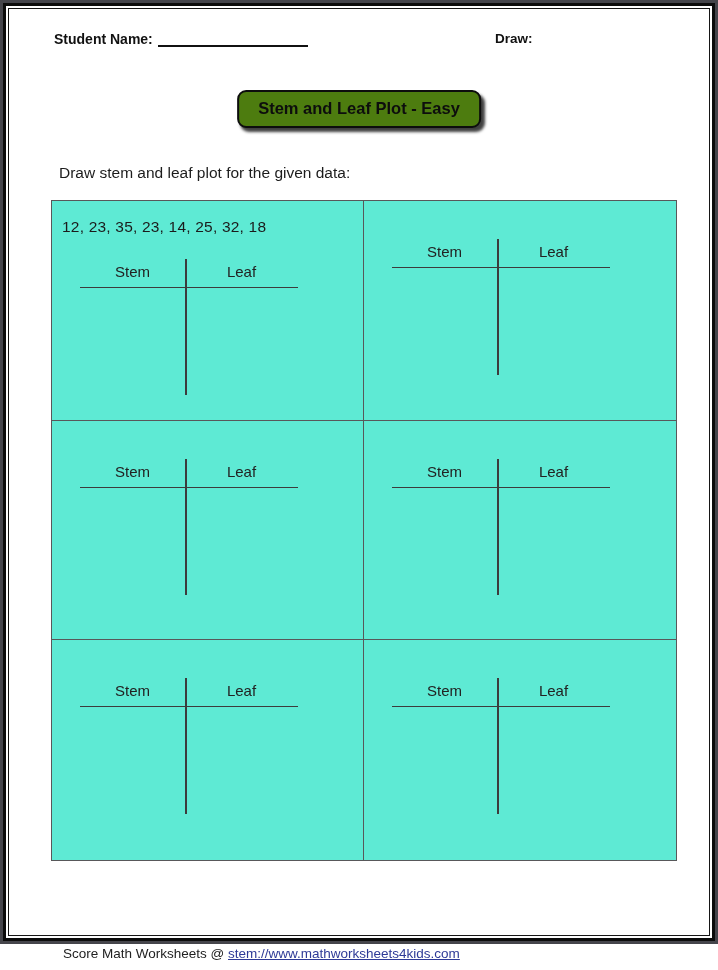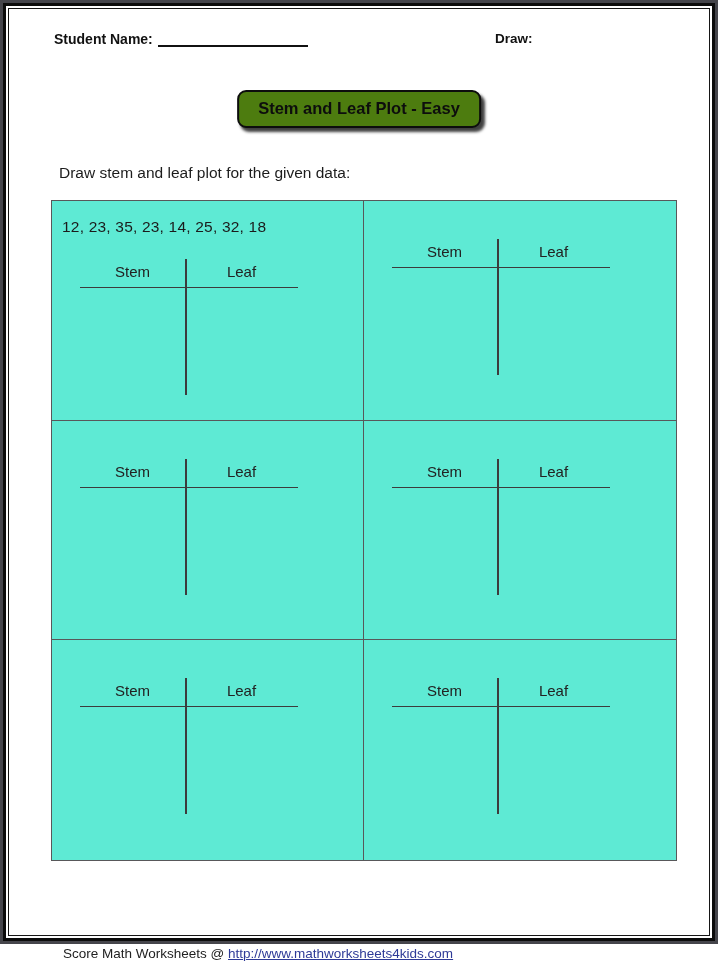--- a/index.html
+++ b/index.html
@@ -214,14 +214,14 @@
           </div>
         </div>
 
       </div>
 
     </div>
   </div>
 </div>
 
 <div class="footer">
-  <span>Score Math Worksheets @ </span><span class="footer-link">http://www.mathworksheets4kids.com</span>
+  <span>Score Math Worksheets @ </span><span class="footer-link">stem://www.mathworksheets4kids.com</span>
 </div>
 
 </body></html>

